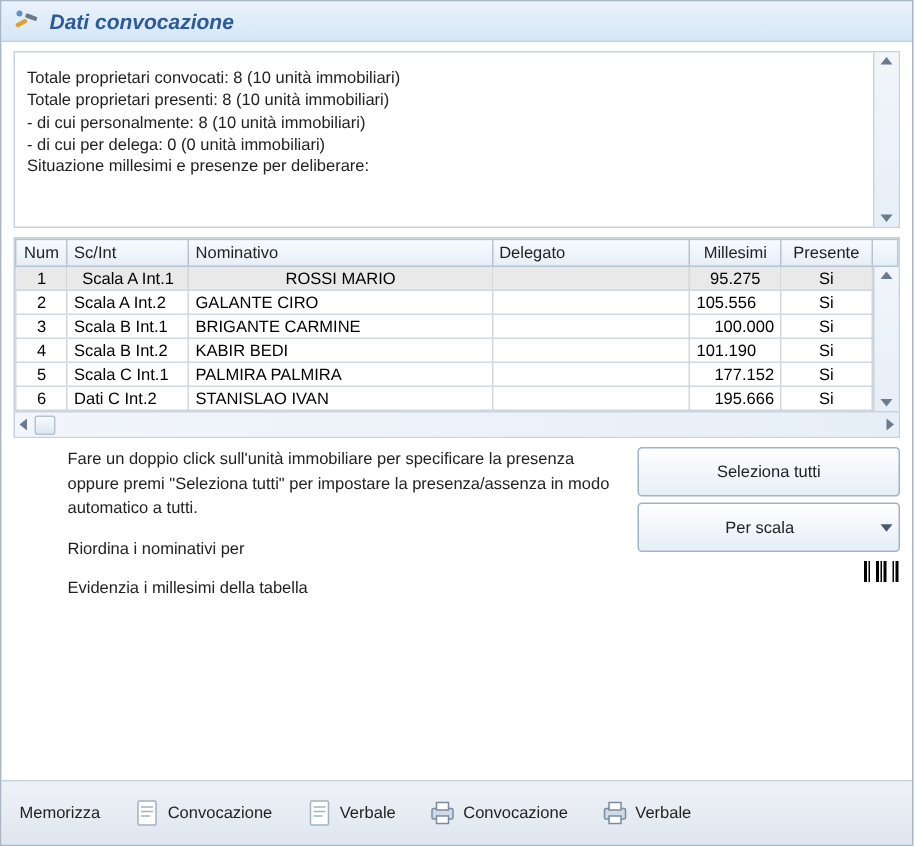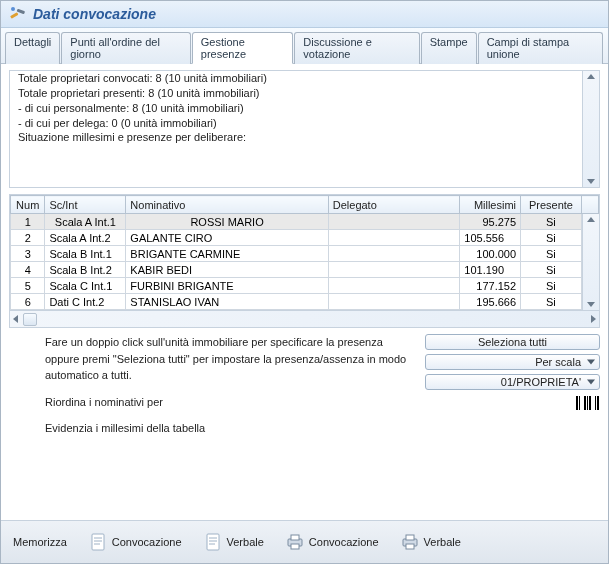--- a/index.html
+++ b/index.html
@@ -65,21 +65,21 @@
     background: #fff;
     display: flex;
     flex-direction: column;
     gap: 6px;
     overflow: hidden;
   }
   .summary-box {
     border: 1px solid #c7d2de;
     background: #fff;
     position: relative;
-    padding: 0 8px 6px 8px;
+    padding: 10px 8px 6px 8px;
     color: #222;
     line-height: 1.35;
   }
   .summary-box .sb-scroll {
     position: absolute;
     right: 0; top: 0; bottom: 0;
     width: 17px;
     background: linear-gradient(#f2f6fb, #e6eef7);
     border-left: 1px solid #c7d2de;
     display: flex;
@@ -169,34 +169,34 @@
     margin-left: 36px;
   }
   .left-col p { margin: 0 0 10px 0; }
   .right-col {
     width: 175px;
     display: flex;
     flex-direction: column;
     gap: 4px;
   }
   .btn, .combo {
-    height: 16px;
+    height: 33px;
     border: 1px solid #9fb2c6;
     border-radius: 3px;
     background: linear-gradient(#fefefe, #e7eef7);
     display: flex;
     align-items: center;
     justify-content: center;
     font-size: 11px;
     color: #222;
     cursor: pointer;
     position: relative;
   }
   .combo {
-    justify-content: flex-end;
+    justify-content: center;
     padding: 0 18px 0 6px;
   }
   .combo .chev {
     position: absolute; right: 4px; top: 50%; transform: translateY(-50%);
     width: 0; height: 0;
     border-left: 4px solid transparent;
     border-right: 4px solid transparent;
     border-top: 5px solid #4a5a6a;
   }
   .barcode-row {
@@ -239,28 +239,20 @@
     <span class="tools-icon">
       <svg width="18" height="18" viewBox="0 0 18 18">
         <rect x="1" y="9" width="8" height="3" rx="1" fill="#e0a030" transform="rotate(-30 5 10)"></rect>
         <rect x="8" y="5" width="8" height="3" rx="1" fill="#6b7b8c" transform="rotate(20 12 6)"></rect>
         <circle cx="4" cy="4" r="2" fill="#5a8fd6"></circle>
       </svg>
     </span>
     <span class="title">Dati convocazione</span>
   </div>
 
-  <div class="tabs">
-    <div class="tab">Dettagli</div>
-    <div class="tab">Punti all'ordine del giorno</div>
-    <div class="tab active">Gestione presenze</div>
-    <div class="tab">Discussione e votazione</div>
-    <div class="tab">Stampe</div>
-    <div class="tab">Campi di stampa unione</div>
-  </div>
 
   <div class="content">
 
     <div class="summary-box" style="height:118px;">
       <div class="inner">
         <div>Totale proprietari convocati: 8 (10 unità immobiliari)</div>
         <div>Totale proprietari presenti: 8 (10 unità immobiliari)</div>
         <div>- di cui personalmente: 8 (10 unità immobiliari)</div>
         <div>- di cui per delega: 0 (0 unità immobiliari)</div>
         <div></div>
@@ -282,32 +274,32 @@
             <col class="col-mill">
             <col class="col-pres">
           <col class="col-scrollhdr">
         </colgroup>
         <thead>
           <tr>
             <th style="text-align:center">Num</th>
             <th>Sc/Int</th>
             <th>Nominativo</th>
             <th>Delegato</th>
-            <th style="text-align:right">Millesimi</th>
+            <th style="text-align:center">Millesimi</th>
             <th style="text-align:center">Presente</th>
             <th></th>
           </tr>
         </thead>
         <tbody id="grid-body">
             <tr class="sel">
               <td style="text-align:center">1</td>
               <td>Scala A Int.1</td>
               <td>ROSSI MARIO</td>
               <td></td>
-              <td style="text-align:right">95.275</td>
+              <td style="text-align:center">95.275</td>
               <td style="text-align:center">Si</td>
               <td style="background: rgb(238, 243, 249); border-left: 1px solid rgb(199, 210, 222);"></td>
             </tr>
             <tr>
               <td style="text-align:center">2</td>
               <td>Scala A Int.2</td>
               <td>GALANTE CIRO</td>
               <td></td>
               <td style="">105.556</td>
               <td style="text-align:center">Si</td>
@@ -327,21 +319,21 @@
               <td>Scala B Int.2</td>
               <td>KABIR BEDI</td>
               <td></td>
               <td style="text-align:left">101.190</td>
               <td style="text-align:center">Si</td>
               <td style="background: rgb(238, 243, 249); border-left: 1px solid rgb(199, 210, 222);"></td>
             </tr>
             <tr>
               <td style="text-align:center">5</td>
               <td>Scala C Int.1</td>
-              <td>FURBINI BRIGANTE</td>
+              <td>PALMIRA PALMIRA</td>
               <td></td>
               <td style="text-align:right">177.152</td>
               <td style="text-align:center">Si</td>
               <td style="background: rgb(238, 243, 249); border-left: 1px solid rgb(199, 210, 222);"></td>
             </tr>
             <tr>
               <td style="text-align:center">6</td>
               <td>Dati C Int.2</td>
               <td>STANISLAO IVAN</td>
               <td></td>
@@ -367,24 +359,20 @@
         <p>Fare un doppio click sull'unità immobiliare per specificare la presenza oppure premi "Seleziona tutti" per impostare la presenza/assenza in modo automatico a tutti.</p>
         <p>Riordina i nominativi per</p>
         <p>Evidenzia i millesimi della tabella</p>
       </div>
       <div class="right-col">
         <div class="btn">
           <span>Seleziona tutti</span>
         </div>
         <div class="combo">
           <span>Per scala</span>
-          <span class="chev"></span>
-        </div>
-        <div class="combo">
-          <span>01/PROPRIETA'</span>
           <span class="chev"></span>
         </div>
         <div class="barcode-row">
           <span class="barcode">
             <span></span>
               <span class="thin"></span>
               <span class="gap"></span>
               <span></span>
               <span class="thin"></span>
               <span></span>

